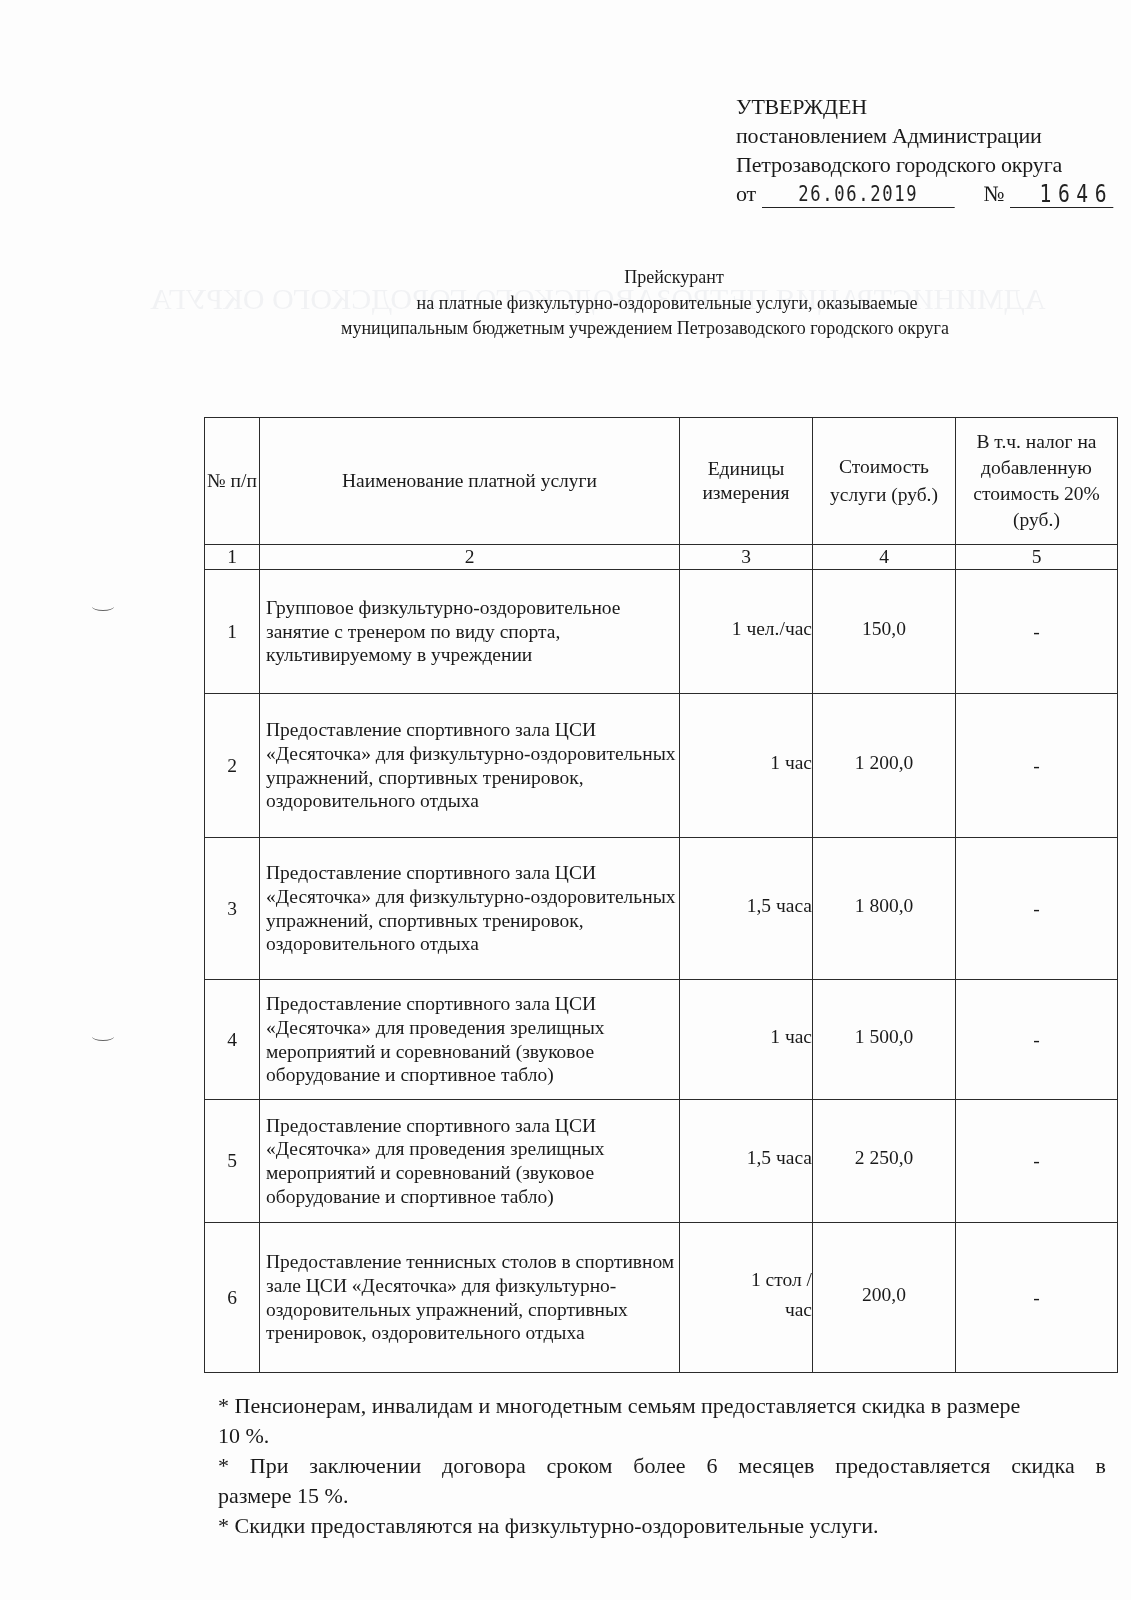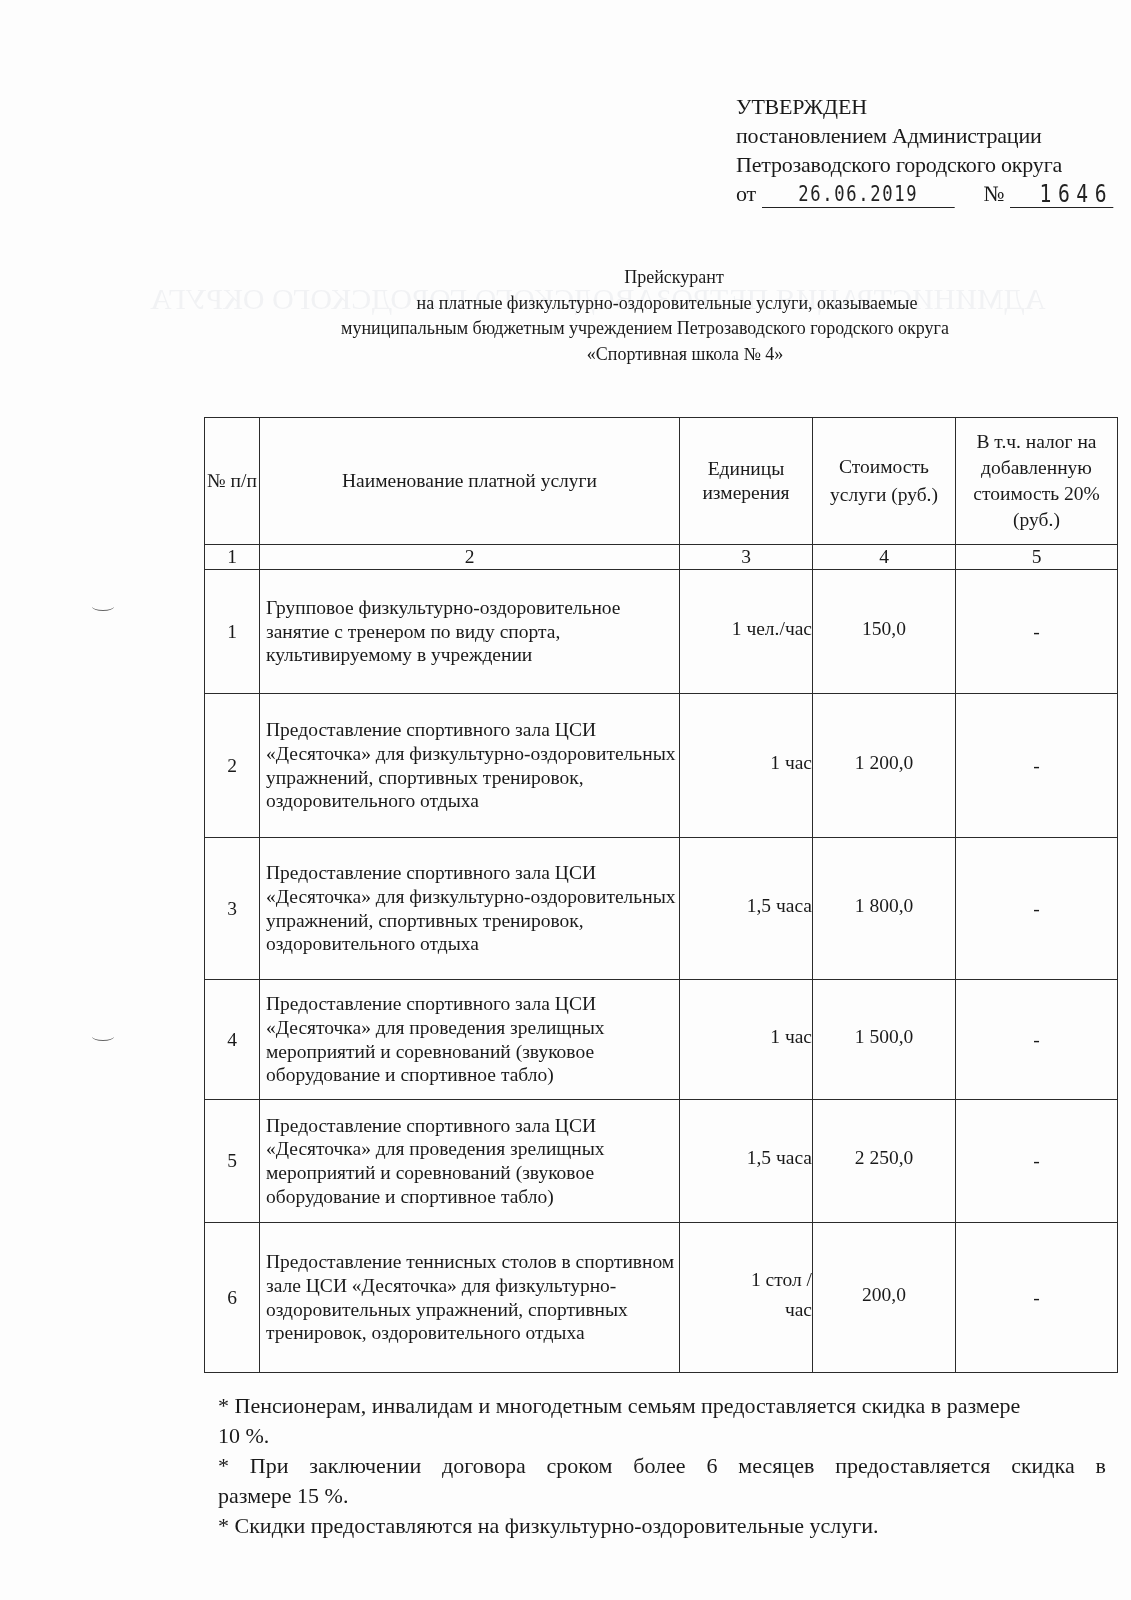--- a/index.html
+++ b/index.html
@@ -99,21 +99,20 @@
       <span class="blank date-blank">26.06.2019</span>
       <span class="num-sign">№</span>
       <span class="blank num-blank">1646</span>
     </div>
   </div>
 
   <div class="title-block">
     <div class="t1">Прейскурант</div>
     <div class="t2">на платные физкультурно-оздоровительные услуги, оказываемые</div>
     <div class="t3">муниципальным бюджетным учреждением Петрозаводского городского округа</div>
-    <div class="t4">«Спортивная школа № 4»</div>
   </div>
 
   <table class="price-table">
     <colgroup>
       <col style="width:55px">
       <col style="width:420px">
       <col style="width:133px">
       <col style="width:143px">
       <col style="width:162px">
     </colgroup>

